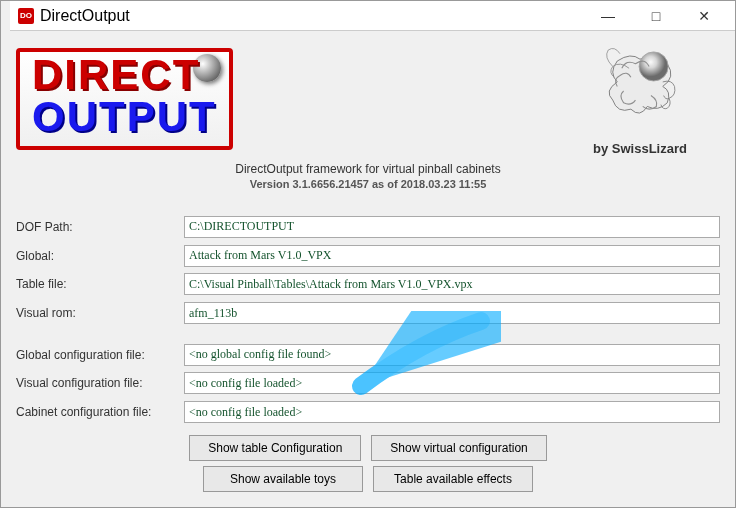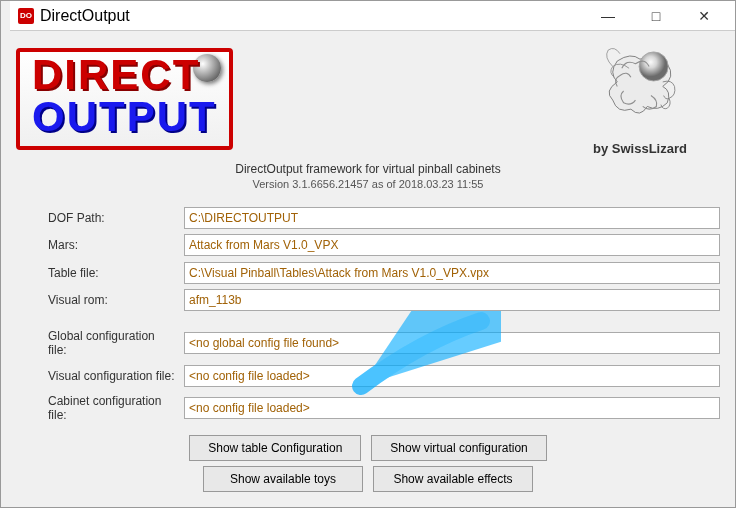--- a/index.html
+++ b/index.html
@@ -128,49 +128,50 @@
       font-size: 12px;
       font-weight: normal;
       color: #333;
       margin-bottom: 2px;
       text-align: center;
     }
     .version-text {
       font-size: 11px;
       color: #555;
       text-align: center;
-      margin-bottom: 16px;
+      margin-bottom: 24px;
+      font-weight: bold;
     }
     .form-grid {
       display: grid;
       grid-template-columns: 160px 1fr;
       gap: 3px 8px;
       align-items: center;
       flex: 1;
     }
     .form-label {
       font-size: 12px;
       color: #333;
       text-align: left;
       padding: 2px 0;
-      margin-left: 32px;
     }
     .form-input {
       width: 100%;
       height: 22px;
       border: 1px solid #aaa;
       background: white;
       padding: 0 4px;
       font-size: 12px;
       color: #333;
       outline: none;
     }
     .form-input.readonly {
       background: #fff;
-      color: #a16207;
+      color: #14532d;
+      font-family: Liberation Serif, serif;
     }
     .form-spacer {
       height: 6px;
       grid-column: span 2;
     }
     .buttons-section {
       display: flex;
       flex-direction: column;
       gap: 5px;
       align-items: center;
@@ -280,21 +281,21 @@
           <polygon points="0 0, 10 3.5, 0 7" fill="#00aaff" opacity="0.85"></polygon>
         </marker>
       </defs>
       <path d="M 180,10 Q 120,30 60,75" stroke="#00aaff" stroke-width="18" fill="none" opacity="0.7" marker-end="url(#arrowhead)" stroke-linecap="round"></path>
     </svg>
 
     <div class="form-grid">
       <span class="form-label">DOF Path:</span>
       <input class="form-input readonly" type="text" readonly="" value="C:\DIRECTOUTPUT" style="">
 
-      <span class="form-label">Mars:</span>
+      <span class="form-label">Global:</span>
       <input class="form-input readonly" type="text" readonly="" value="Attack from Mars V1.0_VPX" style="">
 
       <span class="form-label">Table file:</span>
       <input class="form-input readonly" type="text" readonly="" value="C:\Visual Pinball\Tables\Attack from Mars V1.0_VPX.vpx" style="">
 
       <span class="form-label">Visual rom:</span>
       <input class="form-input readonly" type="text" readonly="" value="afm_113b" style="">
 
       <div class="form-spacer"></div>
 
@@ -308,17 +309,17 @@
       <input class="form-input readonly" type="text" readonly="" value="&lt;no config file loaded&gt;" style="">
     </div>
 
     <div class="buttons-section">
       <div class="buttons-row">
         <button class="btn">Show table Configuration</button>
         <button class="btn">Show virtual configuration</button>
       </div>
       <div class="buttons-row">
         <button class="btn">Show available toys</button>
-        <button class="btn">Show available effects</button>
+        <button class="btn">Table available effects</button>
       </div>
     </div>
   </div>
 </div>
 
 </body></html>

